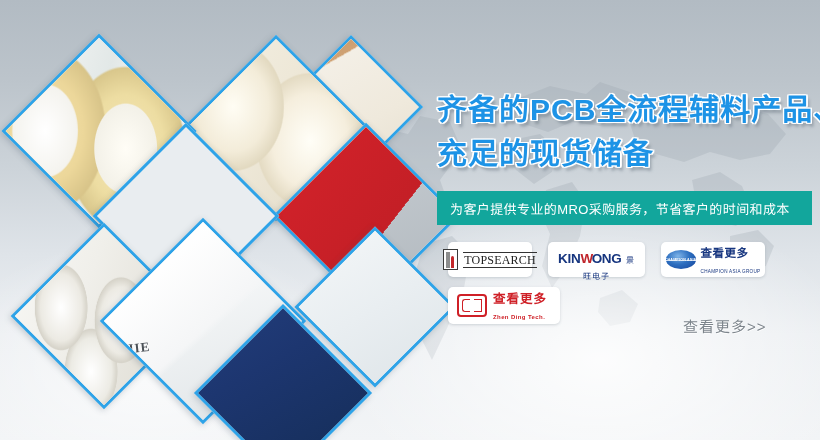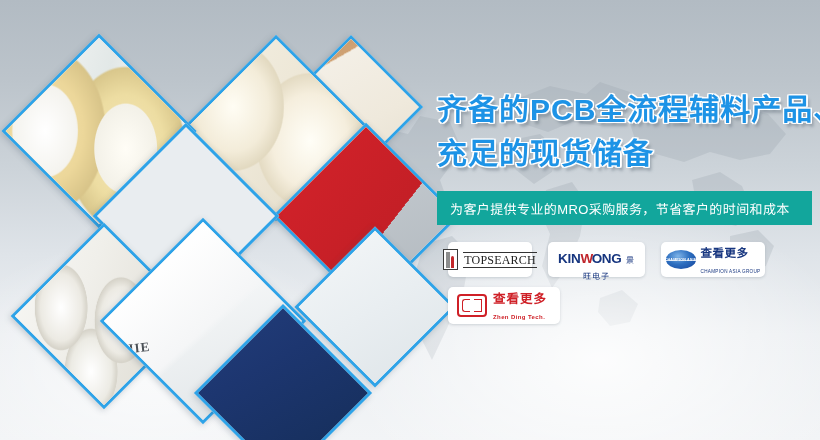--- a/index.html
+++ b/index.html
@@ -367,14 +367,15 @@
             <span class="zd-cn">查看更多</span>
             <span class="zd-en">Zhen Ding Tech.</span>
           </span>
         </span>
       </div>
 
     </div>
 
   </div>
 
+  <a class="more">查看更多&gt;&gt;</a>
 
 </div>
 
 </body></html>

